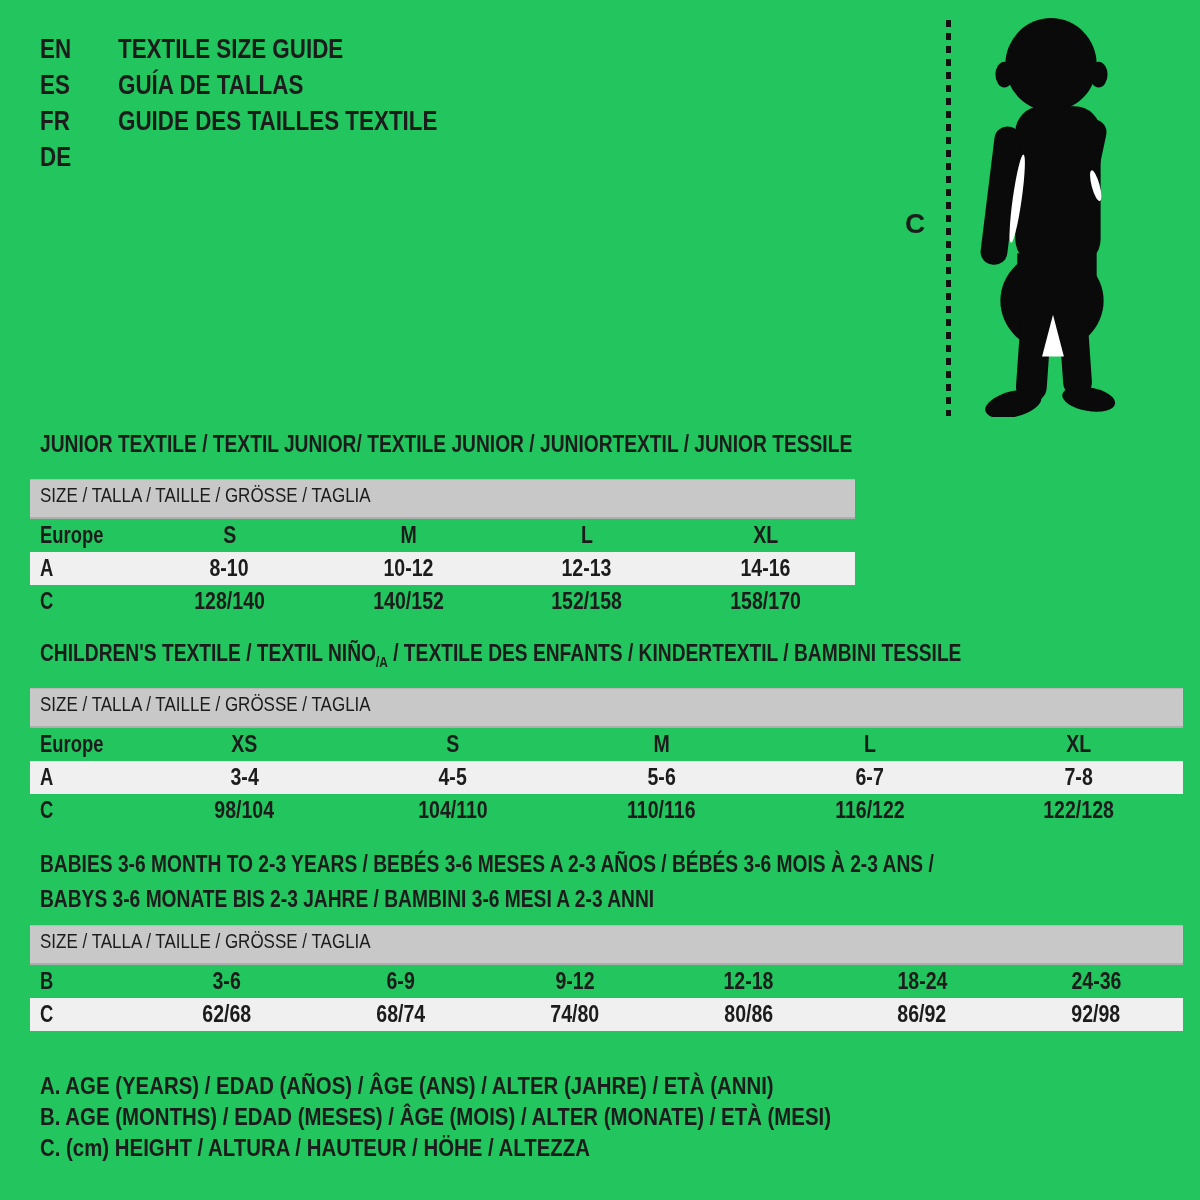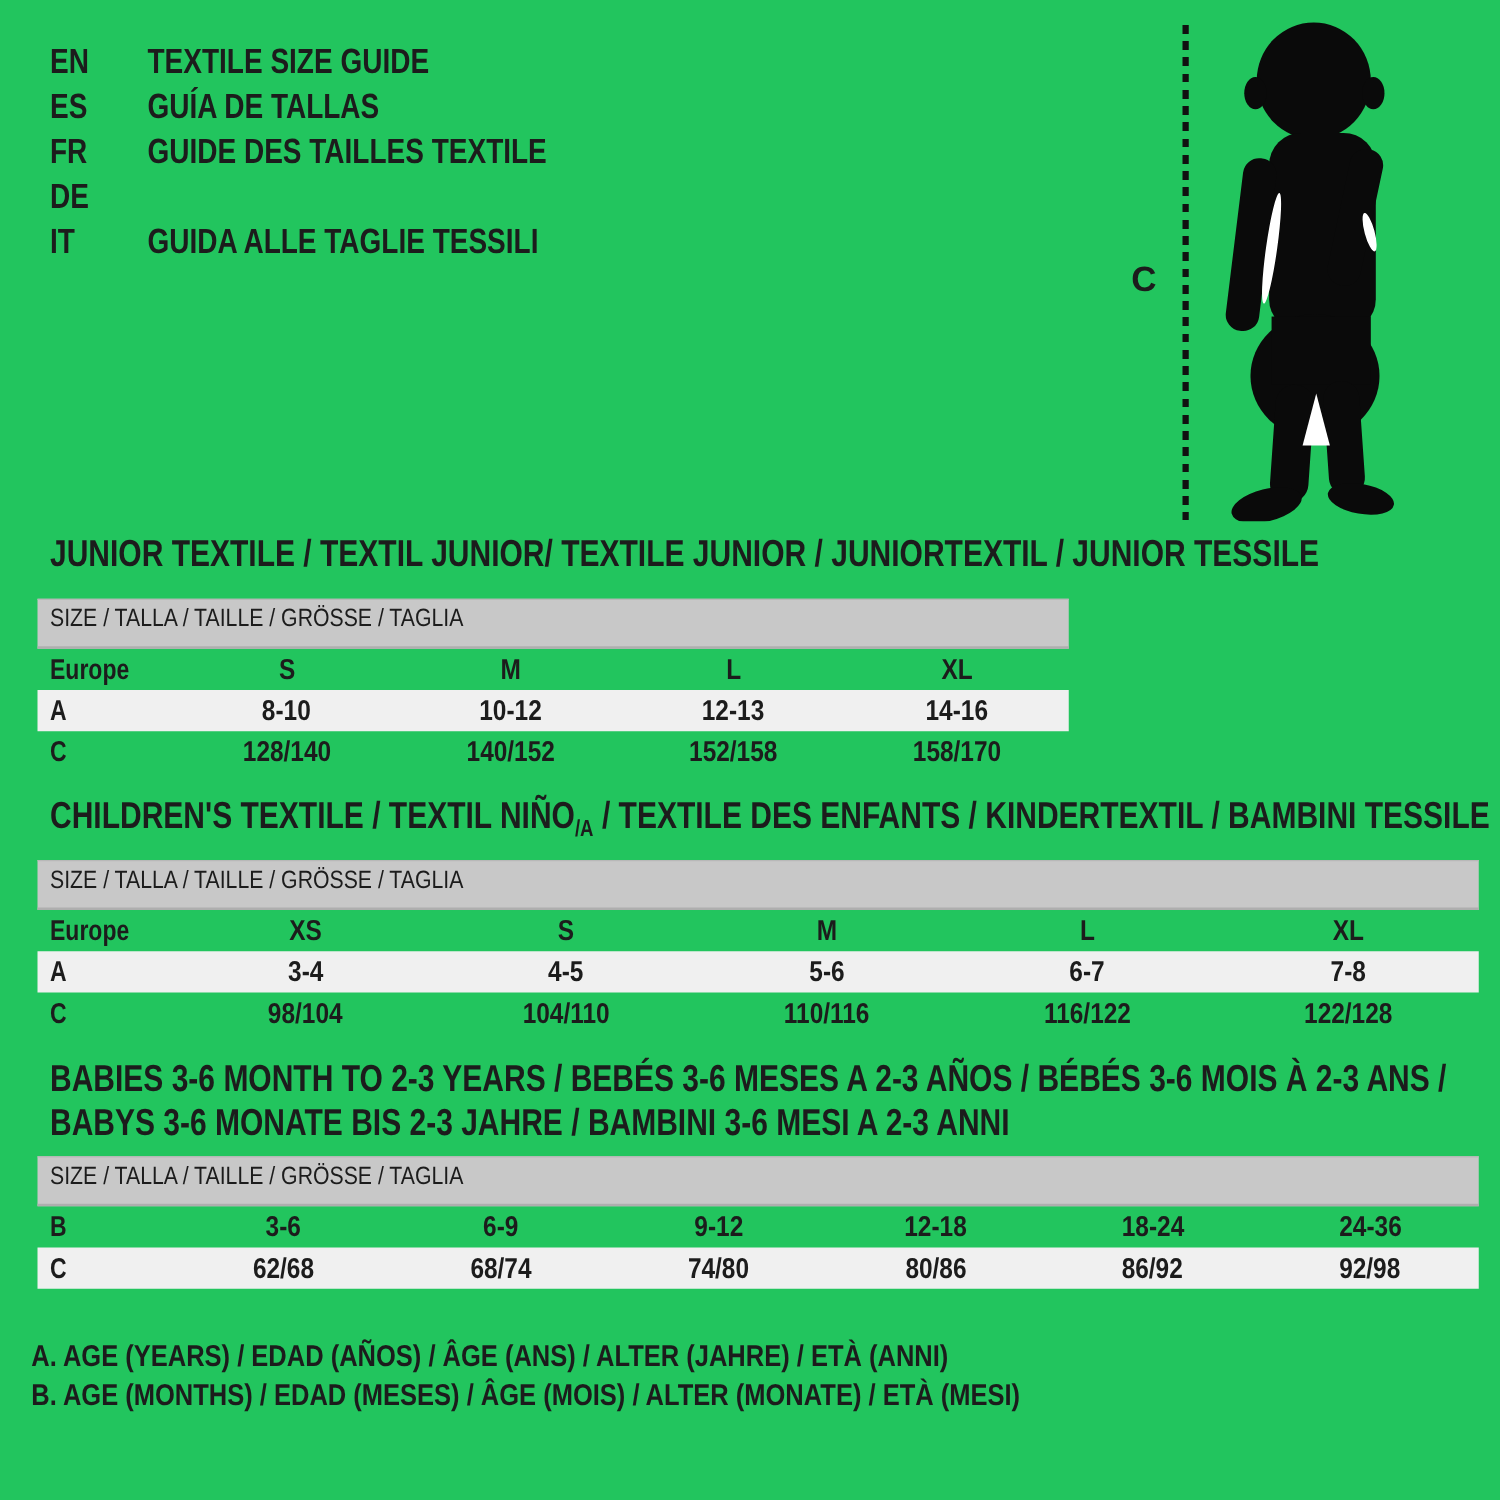--- a/index.html
+++ b/index.html
@@ -20,37 +20,37 @@
   .dashed-line{position:absolute;left:946px;top:20px;width:5px;height:396px;
     background:repeating-linear-gradient(to bottom,#111 0 7px,transparent 7px 13px);}
   .c-label{position:absolute;left:905px;top:208px;font-size:28px;font-weight:700;}
   .figure-svg{position:absolute;left:963px;top:15px;}
 
   
   .size-section{position:absolute;left:30px;}
   #sec-junior{top:430px;width:825px;}
   #sec-children{top:639px;width:1153px;}
   #sec-babies{top:846px;width:1153px;}
-  .sec-title{margin:0 0 0 10px;font-size:30px;font-weight:700;line-height:28px;height:28px;}
+  .sec-title{margin:0 0 0 10px;font-size:24px;font-weight:700;line-height:28px;height:28px;}
   .sec-title sub{font-size:0.62em;}
   #sec-junior .sec-title,#sec-children .sec-title{margin-bottom:21px;}
   #sec-babies .sec-title{height:70px;}
   #sec-babies .sec-title .tl{display:block;height:35px;line-height:35px;}
   #sec-babies .size-table{margin-top:9px;}
   .size-table{width:100%;}
   .size-head{height:40px;line-height:30px;background:#c8c8c8;padding-left:10px;
     font-size:20px;font-weight:400;border-top:1px solid #b8b8b8;border-bottom:2px solid #aeaeae;
     box-sizing:border-box;}
   .trow{display:flex;height:33px;align-items:center;font-size:23px;font-weight:700;}
   .trow.shaded{background:#f0f0f0;}
   .cell.label{width:110px;padding-left:10px;box-sizing:border-box;}
   .cell.val{flex:1;text-align:center;}
 
   
-  .legend{position:absolute;left:25px;top:1070px;}
+  .legend{position:absolute;left:40px;top:1070px;}
   .legend-line{height:31px;line-height:31px;font-size:24px;font-weight:700;}
 </style>
 </head>
 <body>
 
 <div class="canvas">
 
   <div class="lang-block">
       <div class="lang-row">
         <div class="lang-code"><span class="cnd">EN</span></div>
@@ -59,24 +59,20 @@
       <div class="lang-row">
         <div class="lang-code"><span class="cnd">ES</span></div>
         <div><span class="cnd">GUÍA DE TALLAS</span></div>
       </div>
       <div class="lang-row">
         <div class="lang-code"><span class="cnd">FR</span></div>
         <div><span class="cnd">GUIDE DES TAILLES TEXTILE</span></div>
       </div>
       <div class="lang-row">
         <div class="lang-code"><span class="cnd">DE</span></div>
-      </div>
-      <div class="lang-row">
-        <div class="lang-code"><span class="cnd">IT</span></div>
-        <div><span class="cnd">GUIDA ALLE TAGLIE TESSILI</span></div>
       </div>
     </div>
 
   <div class="dashed-line"></div>
   <div class="c-label">C</div>
   <svg class="figure-svg" width="178" height="402" viewBox="0 0 178 405">
     <g fill="#0a0a0a">
       <ellipse cx="88" cy="50" rx="46" ry="47"></ellipse>
       <ellipse cx="41" cy="60" rx="9" ry="13"></ellipse>
       <ellipse cx="136" cy="60" rx="9" ry="13"></ellipse>
@@ -186,15 +182,16 @@
             <div class="cell val"><span class="cnd-c">86/92</span></div>
             <div class="cell val"><span class="cnd-c">92/98</span></div>
           </div>
         </div>
     </div>
   </section>
 
   <div class="legend">
     <div class="legend-line"><span class="cnd85">A. AGE (YEARS) / EDAD (AÑOS) / ÂGE (ANS) / ALTER (JAHRE) / ETÀ (ANNI)</span></div>
     <div class="legend-line"><span class="cnd85">B. AGE (MONTHS) / EDAD (MESES) / ÂGE (MOIS) / ALTER (MONATE) / ETÀ (MESI)</span></div>
+    <div class="legend-line"><span class="cnd85">C. (cm) HEIGHT / ALTURA / HAUTEUR / HÖHE / ALTEZZA</span></div>
   </div>
 
 </div>
 
 </body></html>

